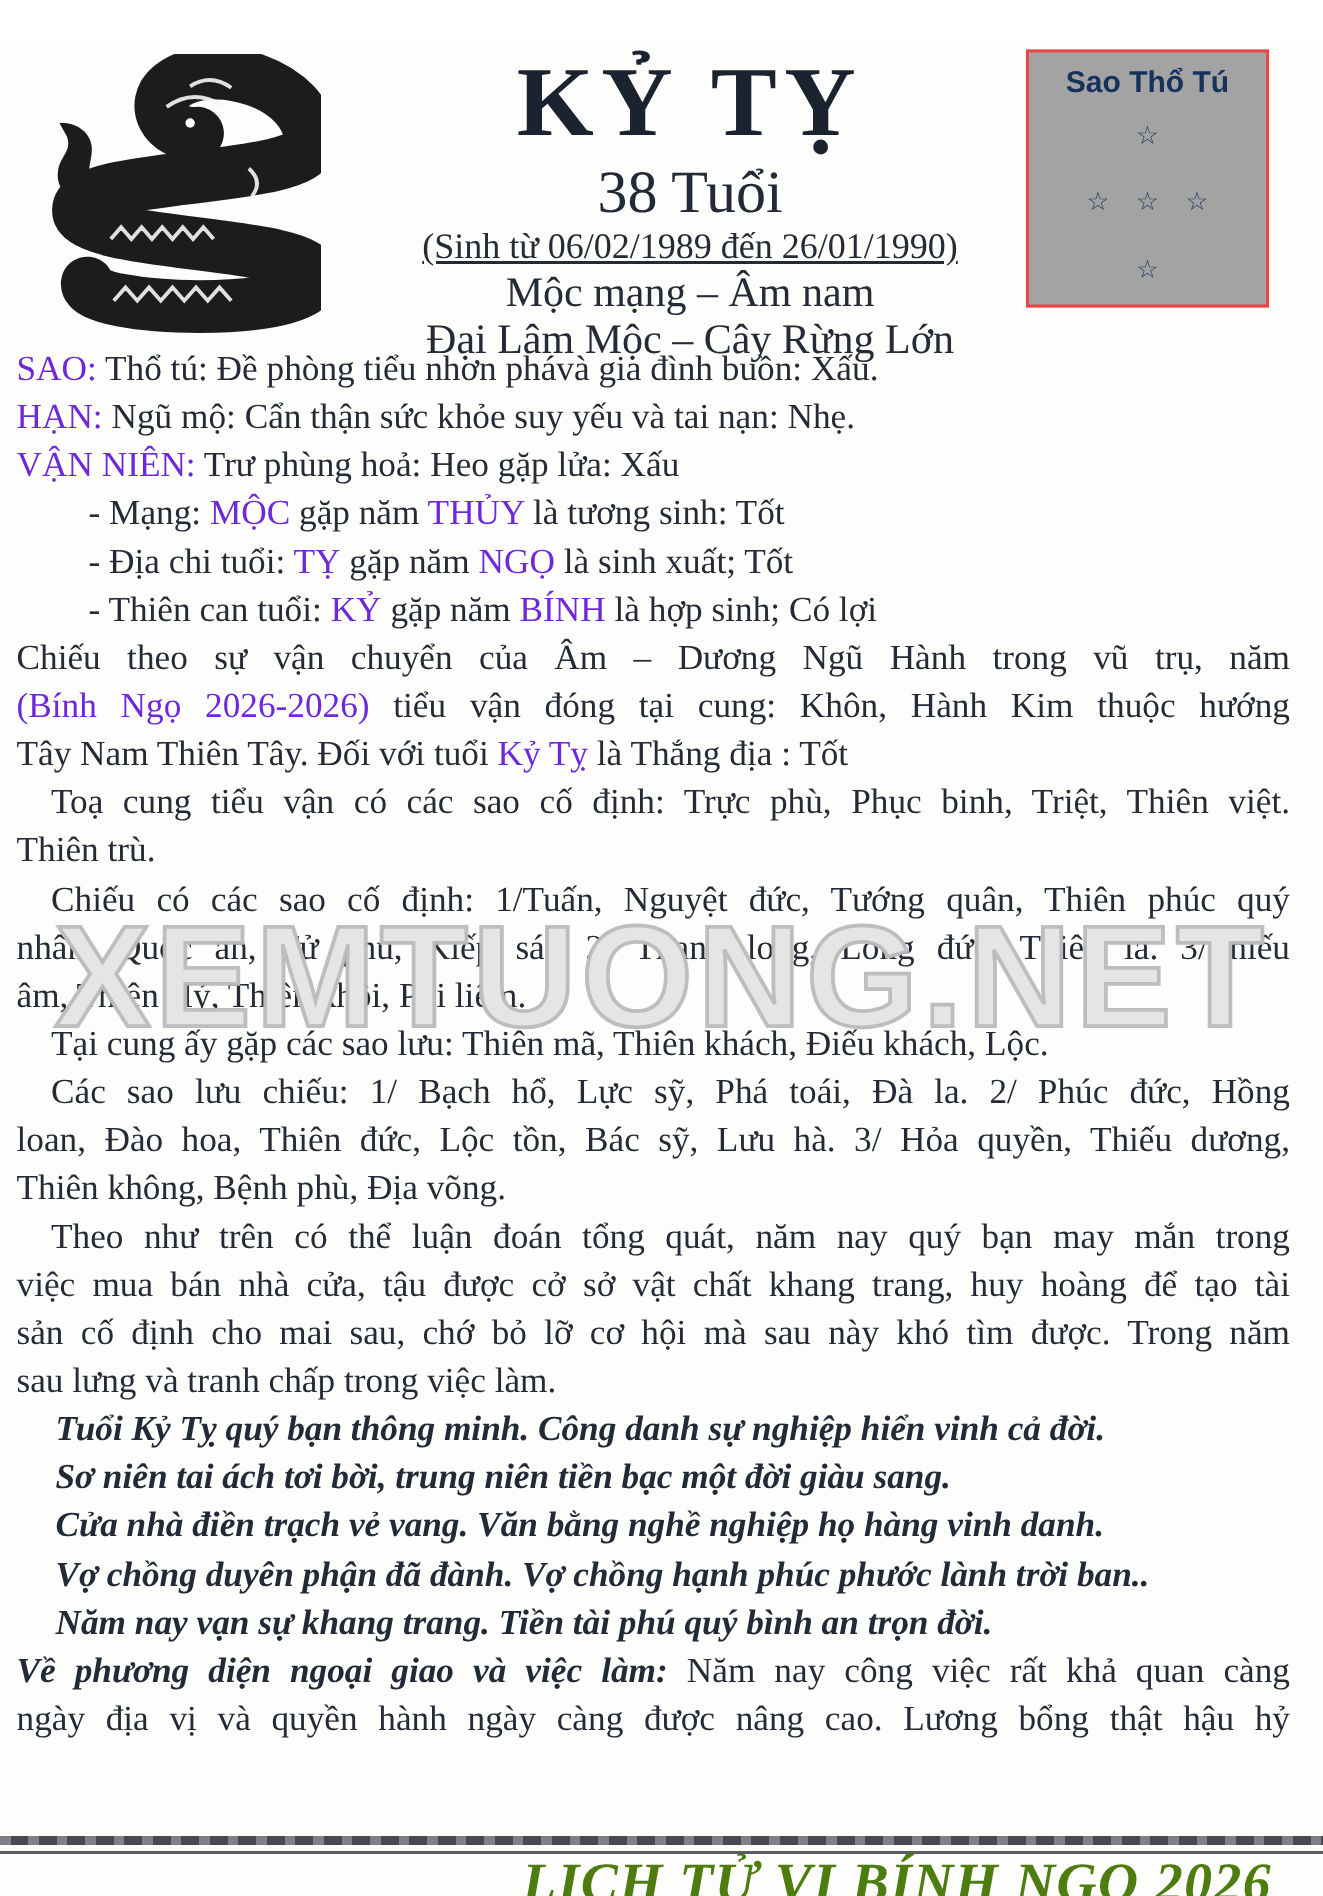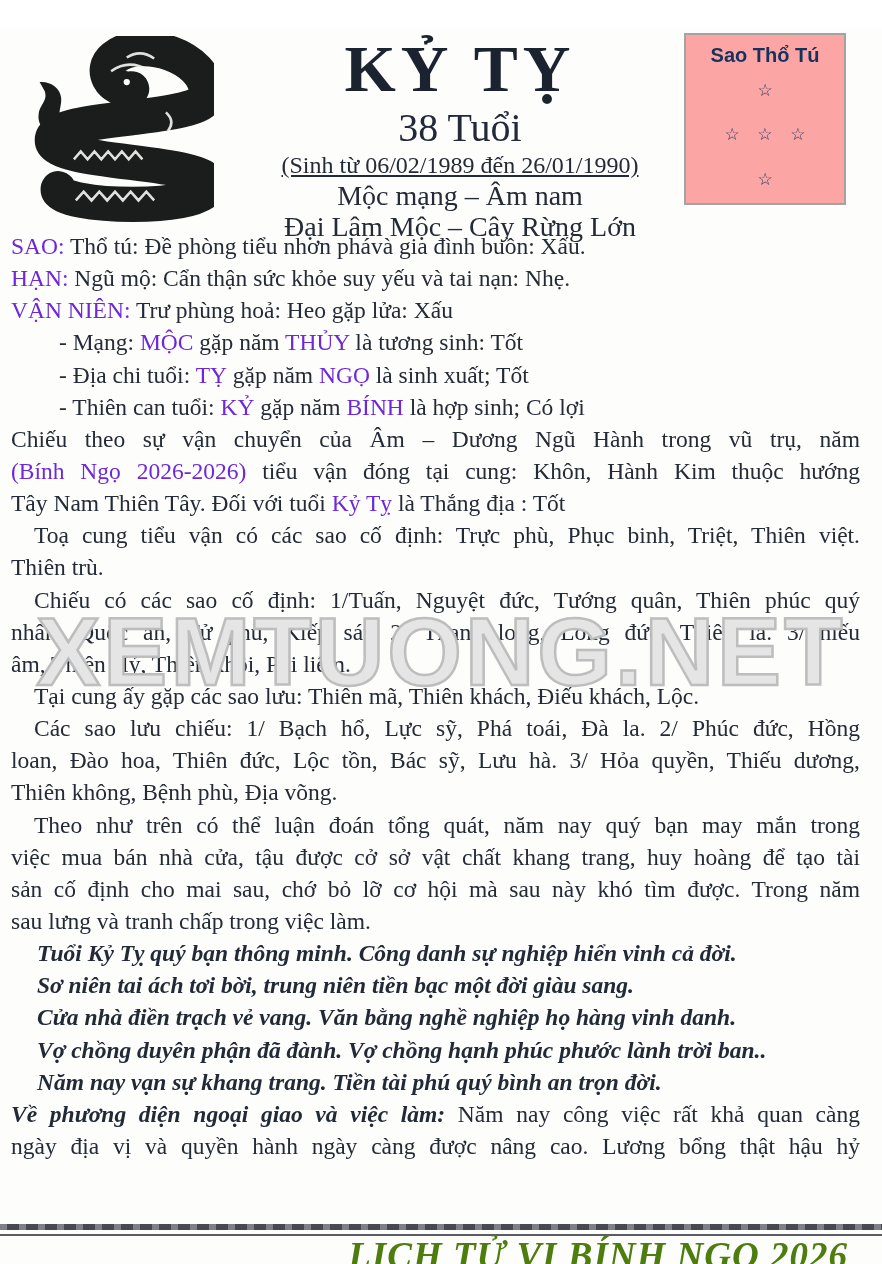--- a/index.html
+++ b/index.html
@@ -19,21 +19,21 @@
     font-size:66px; line-height:74px; font-weight:bold; letter-spacing:5px;
     color:#1c2330;
   }
   .age{font-size:40px; line-height:44px; color:#222a38;}
   .birth{font-size:24px; line-height:31px;text-decoration:underline;}
   .menh{font-size:28px; line-height:30px;}
   .menh2{font-size:28px; line-height:32px;}
   
   .star-box{
     position:absolute; left:684px; top:5px; width:158px; height:168px;
-    border:2px solid #a3a3a3; background:#fca5a5;
+    border:2px solid #ef4444; background:#a3a3a3;
     font-family:"Liberation Sans","DejaVu Sans",sans-serif;
   }
   .star-box-title{margin-top:9px; text-align:center; font-weight:bold; font-size:20px; color:#16325c;}
   .star-row{text-align:center; color:#2c4066; font-size:17px; line-height:17px;}
   .star-row.r1{margin-top:15px;}
   .star-row.r2{margin-top:27px; word-spacing:13px;}
   .star-row.r3{margin-top:28px;}
   
   .body-text{
     position:absolute; left:11px; top:202px; width:849px;

